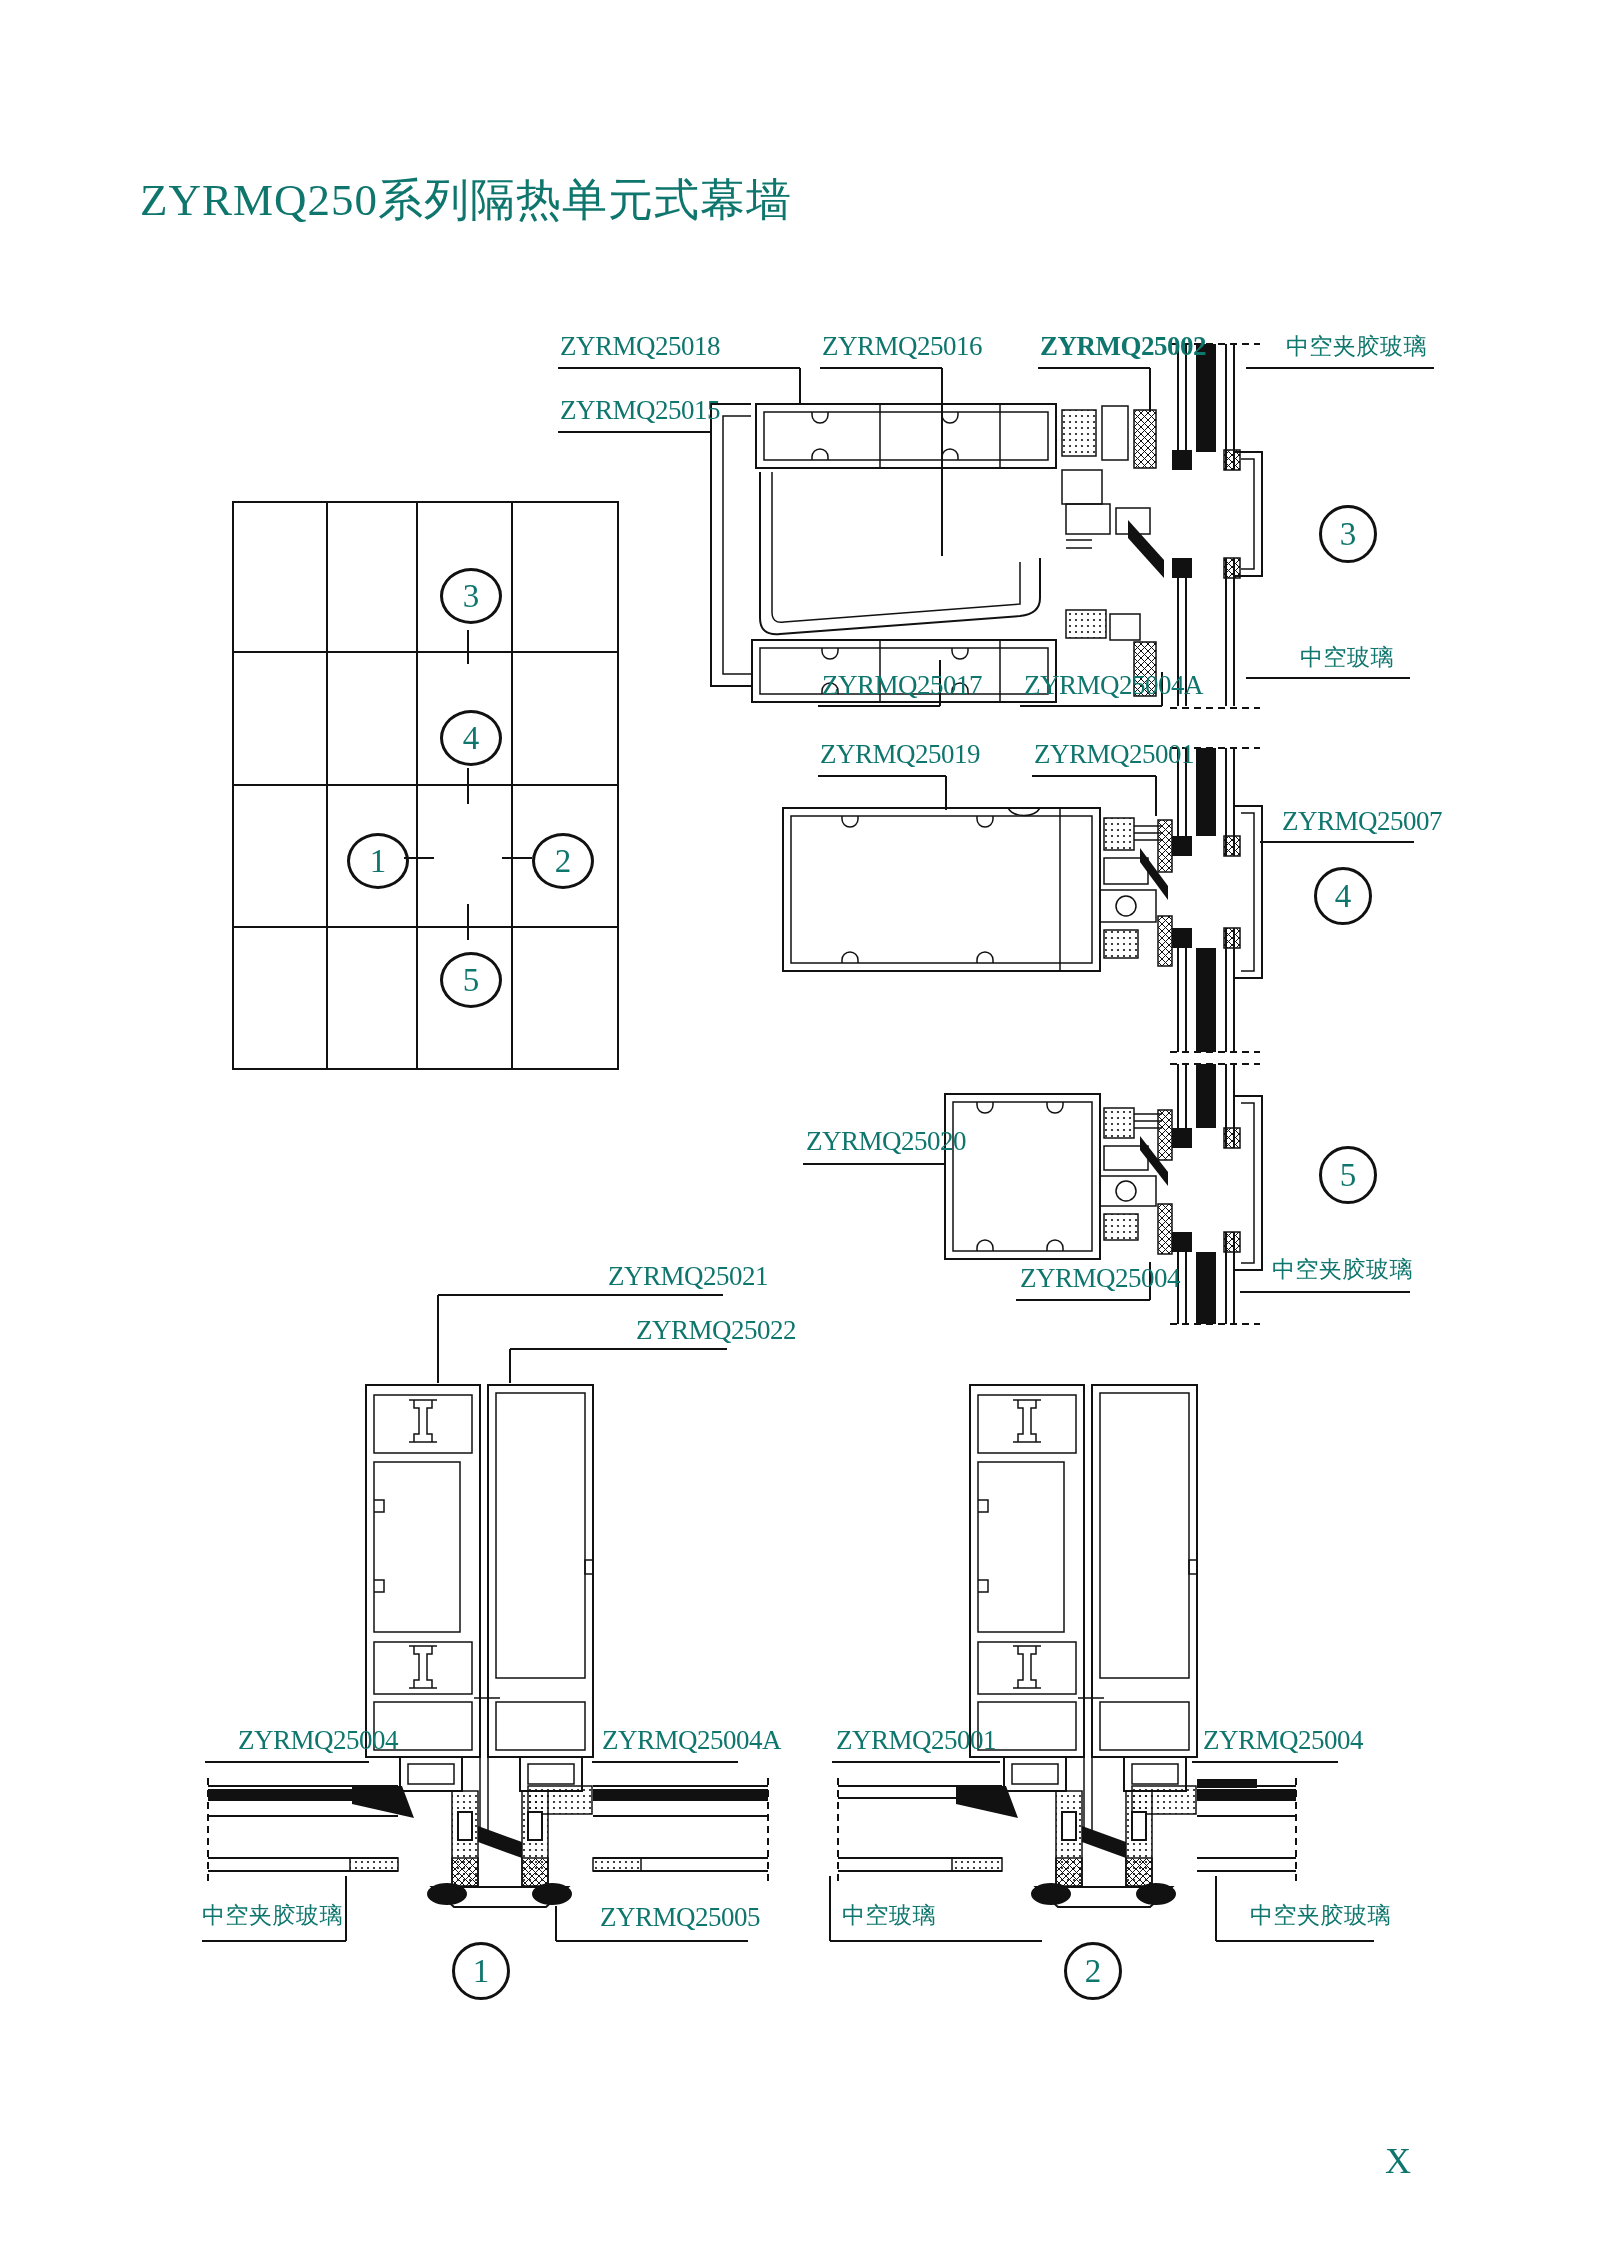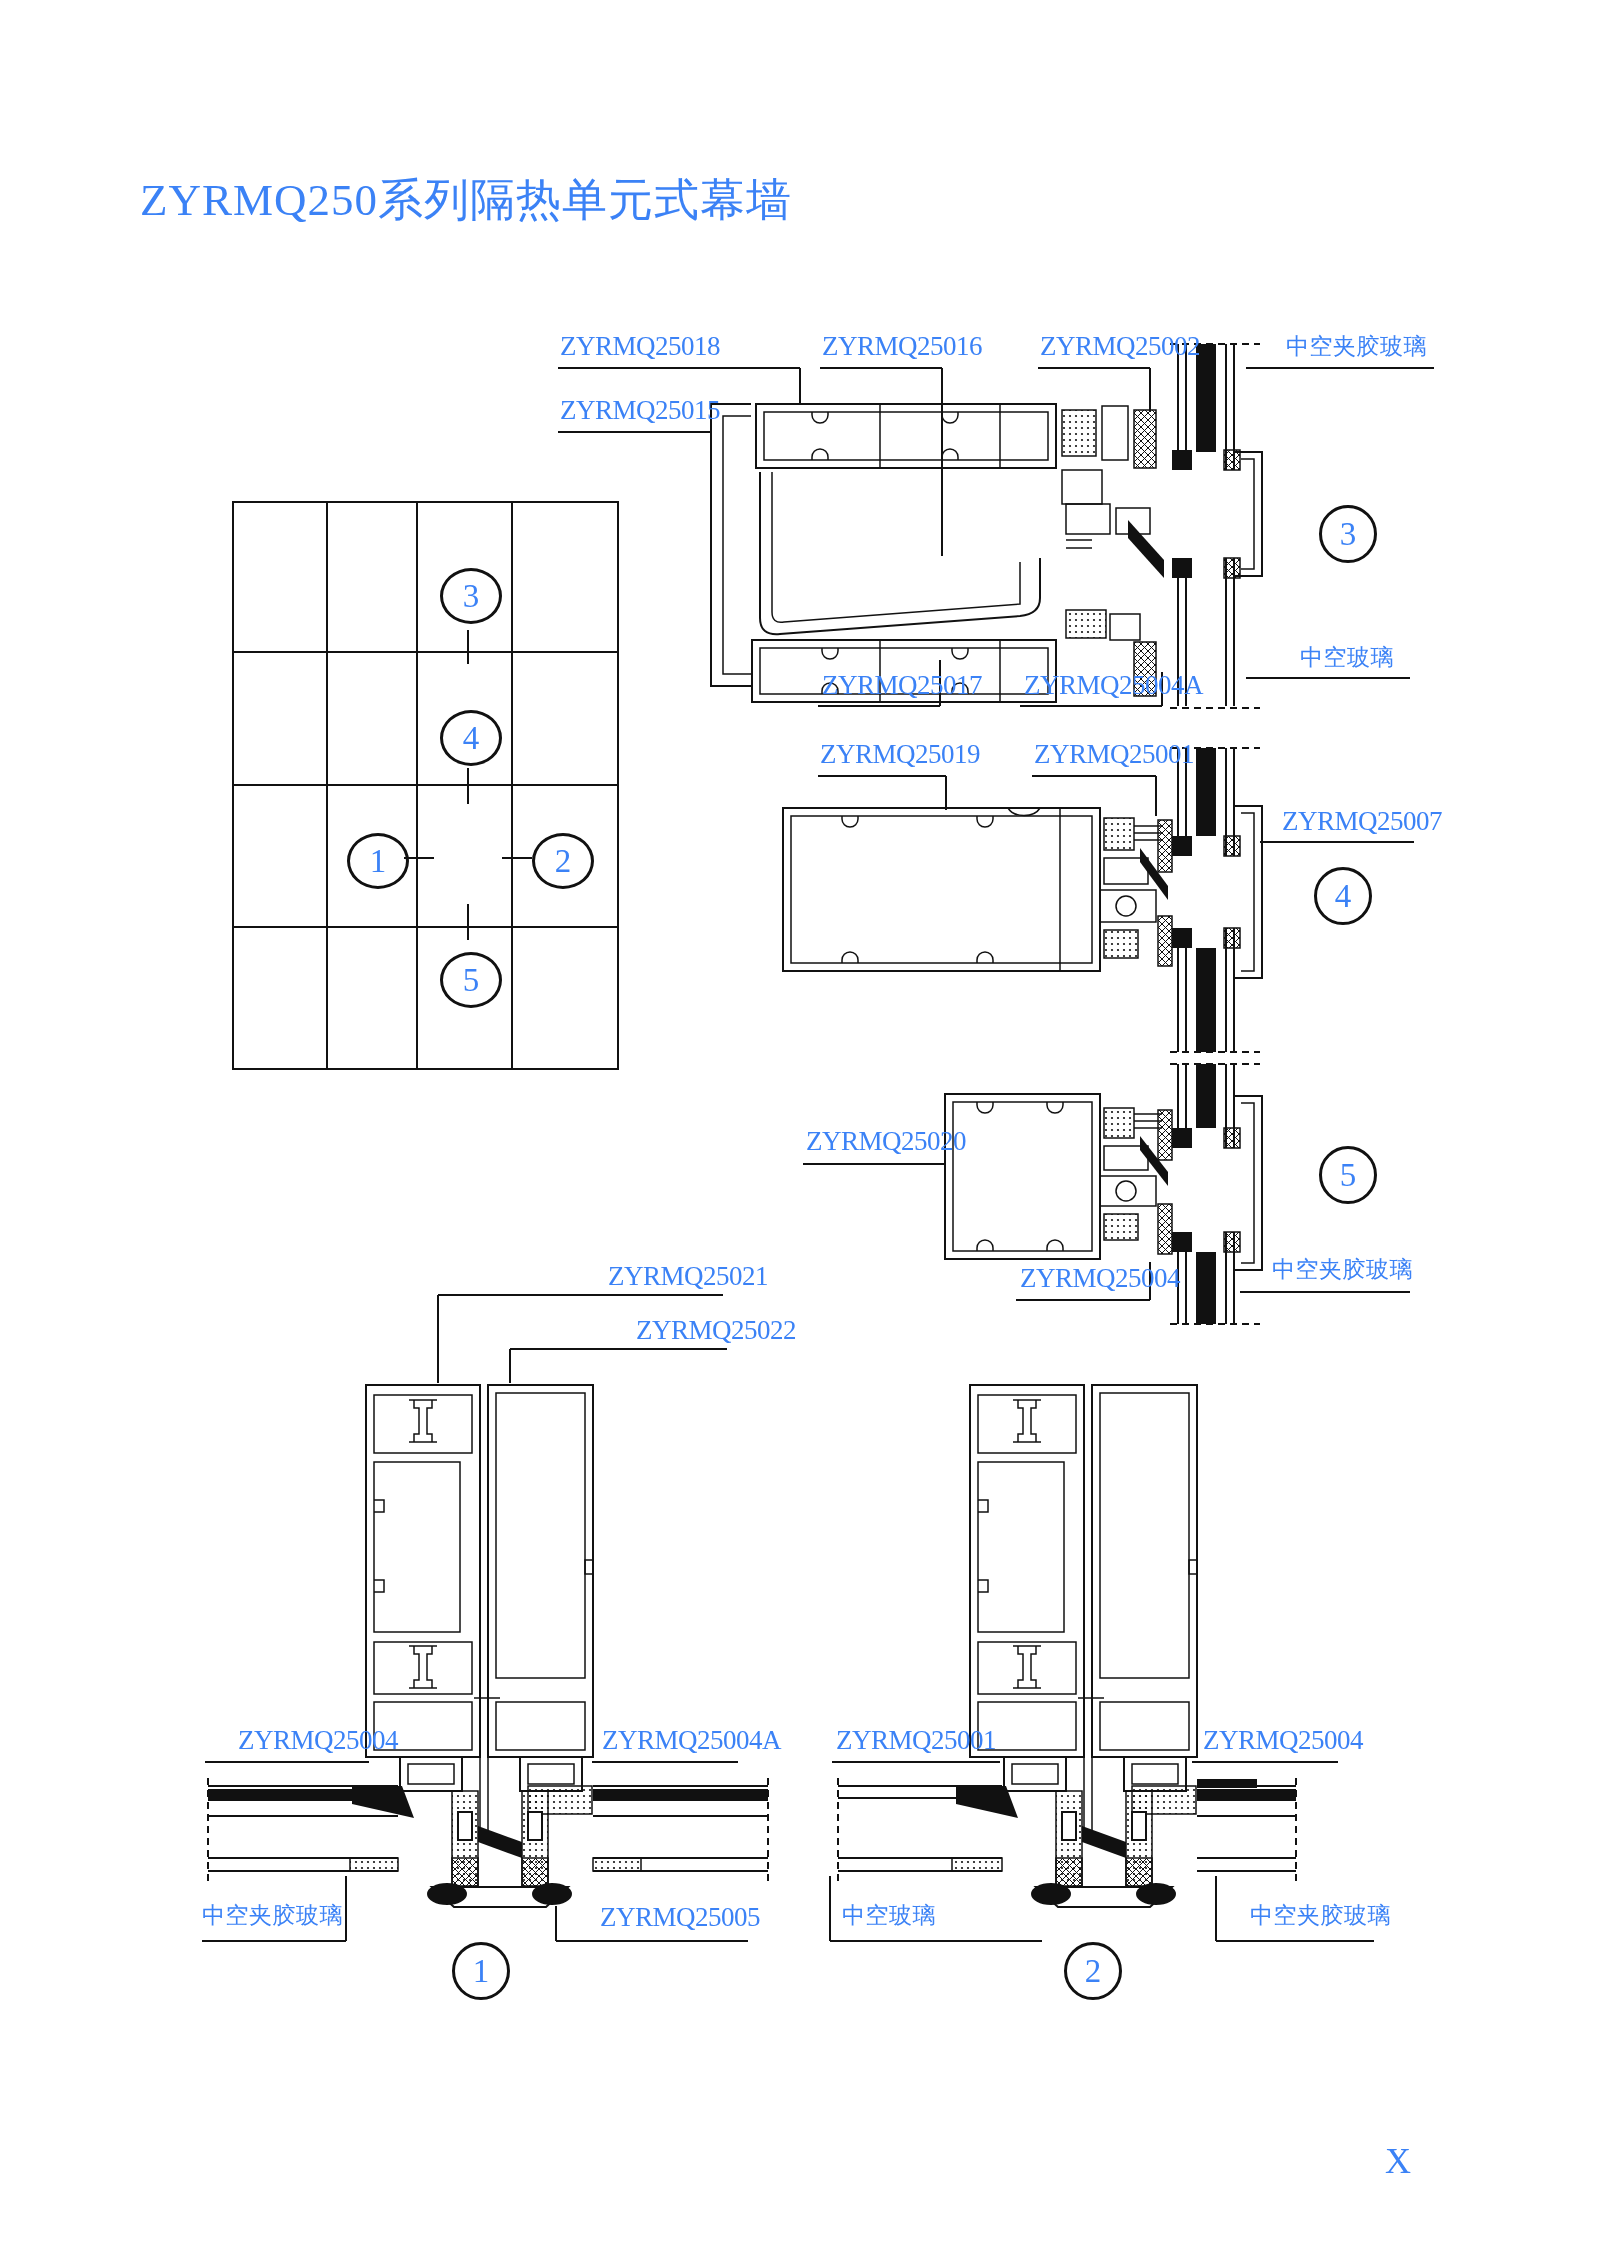--- a/index.html
+++ b/index.html
@@ -1,18 +1,18 @@
 <!DOCTYPE html>
 <html><head>
 <meta charset="utf-8">
 <style>
   html,body { margin:0; padding:0; background:#e8e8e8; }
   .sheet {
     position:relative; width:1600px; height:2263px; background:#ffffff;
-    font-family:"Liberation Serif","DejaVu Serif",serif; color:#3b82f6;
+    font-family:"Liberation Serif","DejaVu Serif",serif; color:#0f766e;
     overflow:hidden; margin:0 auto;
   }
   .sheet svg { position:absolute; left:0; top:0; }
   .title {
     position:absolute; left:140px; top:170px; font-size:45px; letter-spacing:1px;
     white-space:nowrap;
   }
   .lbl { position:absolute; white-space:nowrap; line-height:1; }
   .code { font-size:27px; letter-spacing:-0.5px; }
   .cn   { font-size:23px; letter-spacing:0.5px; }
@@ -277,21 +277,21 @@
   <div class="title">ZYRMQ250系列隔热单元式幕墙</div>
 
   <div class="co kp" style="left:440px; top:568px;">3</div>
   <div class="co kp" style="left:440px; top:710px;">4</div>
   <div class="co kp" style="left:347px; top:833px;">1</div>
   <div class="co kp" style="left:532px; top:833px;">2</div>
   <div class="co kp" style="left:440px; top:952px;">5</div>
 
   <div class="lbl code" style="left:560px; top:333px;">ZYRMQ25018</div>
   <div class="lbl code" style="left:822px; top:333px;">ZYRMQ25016</div>
-  <div class="lbl code" style="left:1040px; top:333px;">ZYRMQ25002</div>
+  <div class="lbl code" style="left:1040px; top:333px;font-weight:bold;">ZYRMQ25002</div>
   <div class="lbl cn" style="left:1286px; top:335px;">中空夹胶玻璃</div>
   <div class="lbl code" style="left:560px; top:397px;">ZYRMQ25015</div>
   <div class="lbl code" style="left:822px; top:672px;">ZYRMQ25017</div>
   <div class="lbl code" style="left:1024px; top:672px;">ZYRMQ25004A</div>
   <div class="lbl cn" style="left:1300px; top:646px;">中空玻璃</div>
   <div class="co dt" style="left:1319px; top:505px;">3</div>
 
   <div class="lbl code" style="left:820px; top:741px;">ZYRMQ25019</div>
   <div class="lbl code" style="left:1034px; top:741px;">ZYRMQ25001</div>
   <div class="lbl code" style="left:1282px; top:808px;">ZYRMQ25007</div>

